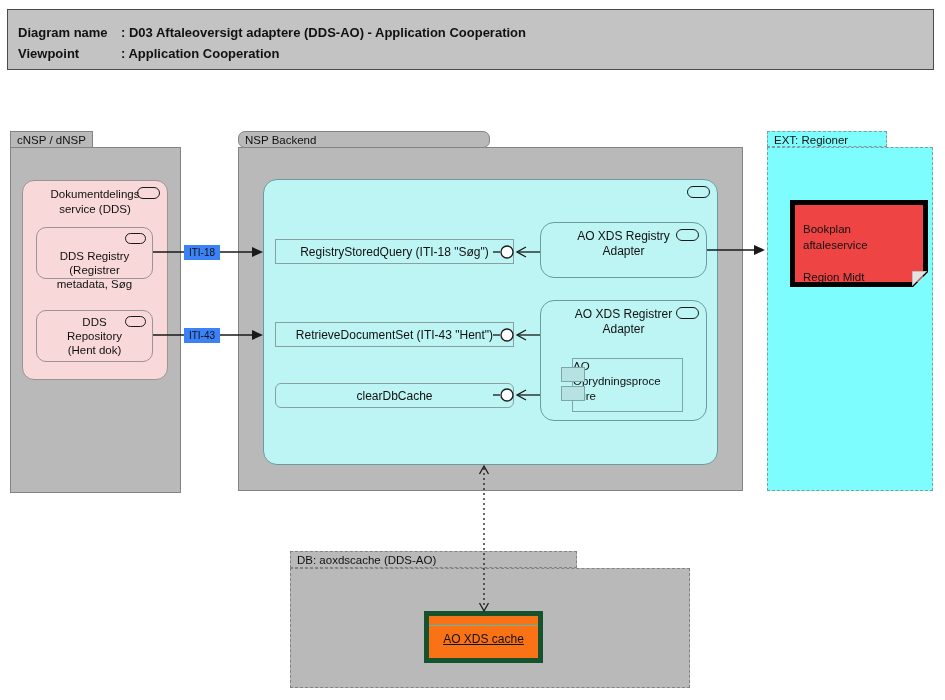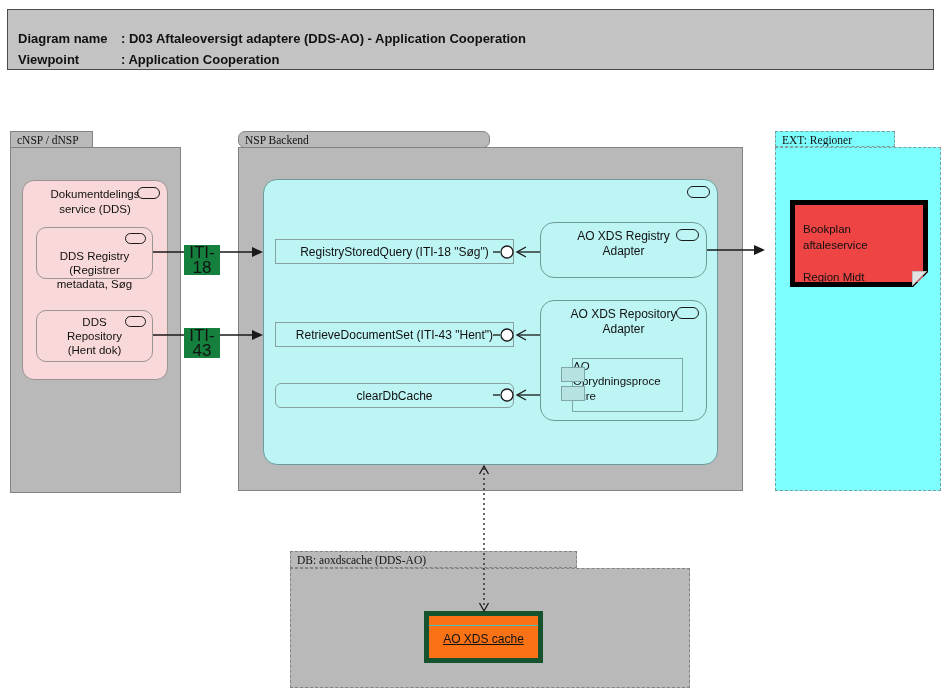--- a/index.html
+++ b/index.html
@@ -3,30 +3,30 @@
 <meta charset="utf-8">
 <style>
   html,body{margin:0;padding:0;}
   body{width:945px;height:700px;position:relative;background:#ffffff;
        font-family:"Liberation Sans","DejaVu Sans",sans-serif;color:#111;overflow:hidden;}
   .abs{position:absolute;box-sizing:border-box;}
   .pre{white-space:pre-line;}
 
   
   .title-block{left:7px;top:9px;width:927px;height:61px;background:#c3c3c3;
-               border:1.5px solid #4a4a4a;padding:18px 10px;font-size:13px;font-weight:bold;}
+               border:1.5px solid #4a4a4a;padding:12px 10px;font-size:13px;font-weight:bold;}
   .title-row{display:flex;line-height:21px;}
   .title-row .lbl{width:103px;flex:0 0 auto;}
 
   
   .grp-tab{background:#b9b9b9;border:1.2px solid #838383;font-size:11.5px;
-           padding:1px 6px;line-height:14px;overflow:hidden;z-index:2;font-family:Liberation Serif, serif;}
+           padding:1px 6px;line-height:14px;overflow:hidden;z-index:2;}
   .grp-body{background:#b9b9b9;border:1.2px solid #838383;z-index:1;}
   .dashed{border-style:dashed;}
-  .cyan-grp{background:#7dfdfd;border-color:#7c9e9e;margin-left:8px;}
+  .cyan-grp{background:#7dfdfd;border-color:#7c9e9e;}
 
   
   .comp{border:1.2px solid #6d9b9b;background:#bdf4f4;border-radius:14px;
         text-align:center;font-size:12px;line-height:15px;padding-top:6px;z-index:3;}
   .pink{background:#f8d8d8;border:1px solid #9b9494;}
   .badge{position:absolute;width:21px;height:10px;border:1.4px solid #1a1a1a;
          border-radius:6px;top:6px;right:7px;}
   .svc{border:1px solid #8aa0a0;background:#bdf4f4;display:flex;align-items:center;
        justify-content:center;font-size:12px;z-index:4;}
   .uml-comp{border:1px solid #7fa6a6;background:#bdf4f4;
@@ -38,21 +38,21 @@
   .note{background:#ef4444;border:5px solid #000000;font-size:11.5px;line-height:16px;
         padding:16px 8px;z-index:3;
         clip-path:polygon(0 0,100% 0,100% calc(100% - 15px),calc(100% - 15px) 100%,0 100%);}
   .note-fold{position:absolute;right:0;bottom:0;width:16px;height:16px;z-index:4;}
 
   
   .cache{background:#f97316;border:5px solid #14532d;z-index:3;text-decoration:underline;}
   .cache-head{height:9px;border-bottom:1px solid #49c0c0;}
   .cache-label{text-align:center;font-size:12px;padding-top:6px;}
 
-  .conn-label{font-size:17px;background:#15803d;text-align:center;z-index:6;line-height:15px;}
+  .conn-label{font-size:10px;background:#3b82f6;text-align:center;z-index:6;line-height:15px;}
   #connectors{left:0;top:0;width:945px;height:700px;z-index:5;pointer-events:none;}
 </style>
 </head>
 <body>
 
 <div class="abs title-block">
   <div class="title-row">
     <span class="lbl">Diagram name</span>
     <span>: D03 Aftaleoversigt adaptere (DDS-AO) - Application Cooperation</span>
   </div>
@@ -106,21 +106,21 @@
   <span>clearDbCache</span>
 </div>
 
 <div class="abs comp" style="left:540px;top:222px;width:167px;height:56px;">
   <span class="badge"></span>
   <div class="pre">AO XDS Registry
 Adapter</div>
 </div>
 <div class="abs comp" style="left:540px;top:300px;width:167px;height:121px;">
   <span class="badge"></span>
-  <div class="pre">AO XDS Repository
+  <div class="pre">AO XDS Registrer
 Adapter</div>
 </div>
 
 <div class="abs uml-comp" style="left:572px;top:358px;width:111px;height:54px;">
   <span class="uml-tab" style="top:8px;"></span>
   <span class="uml-tab" style="top:27px;"></span>
   <div class="pre">AO
 Oprydningsproce
 dure</div>
 </div>

